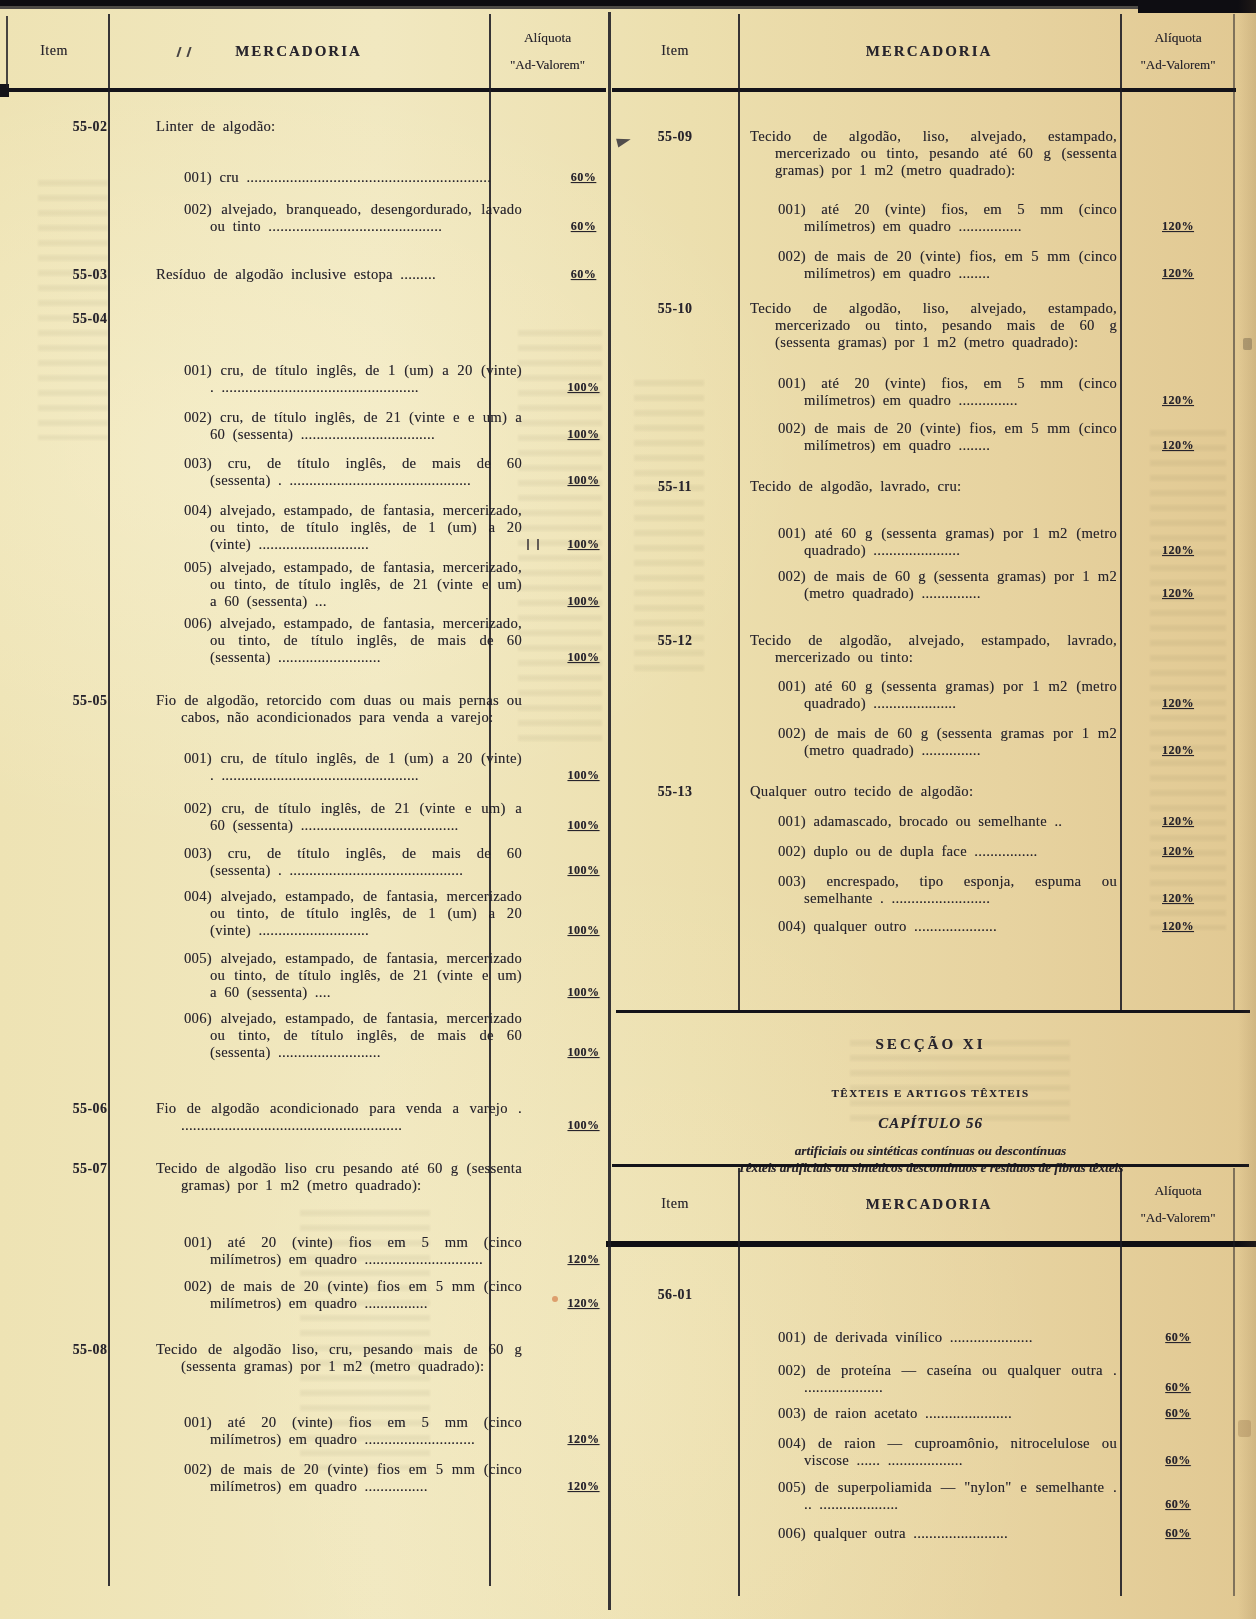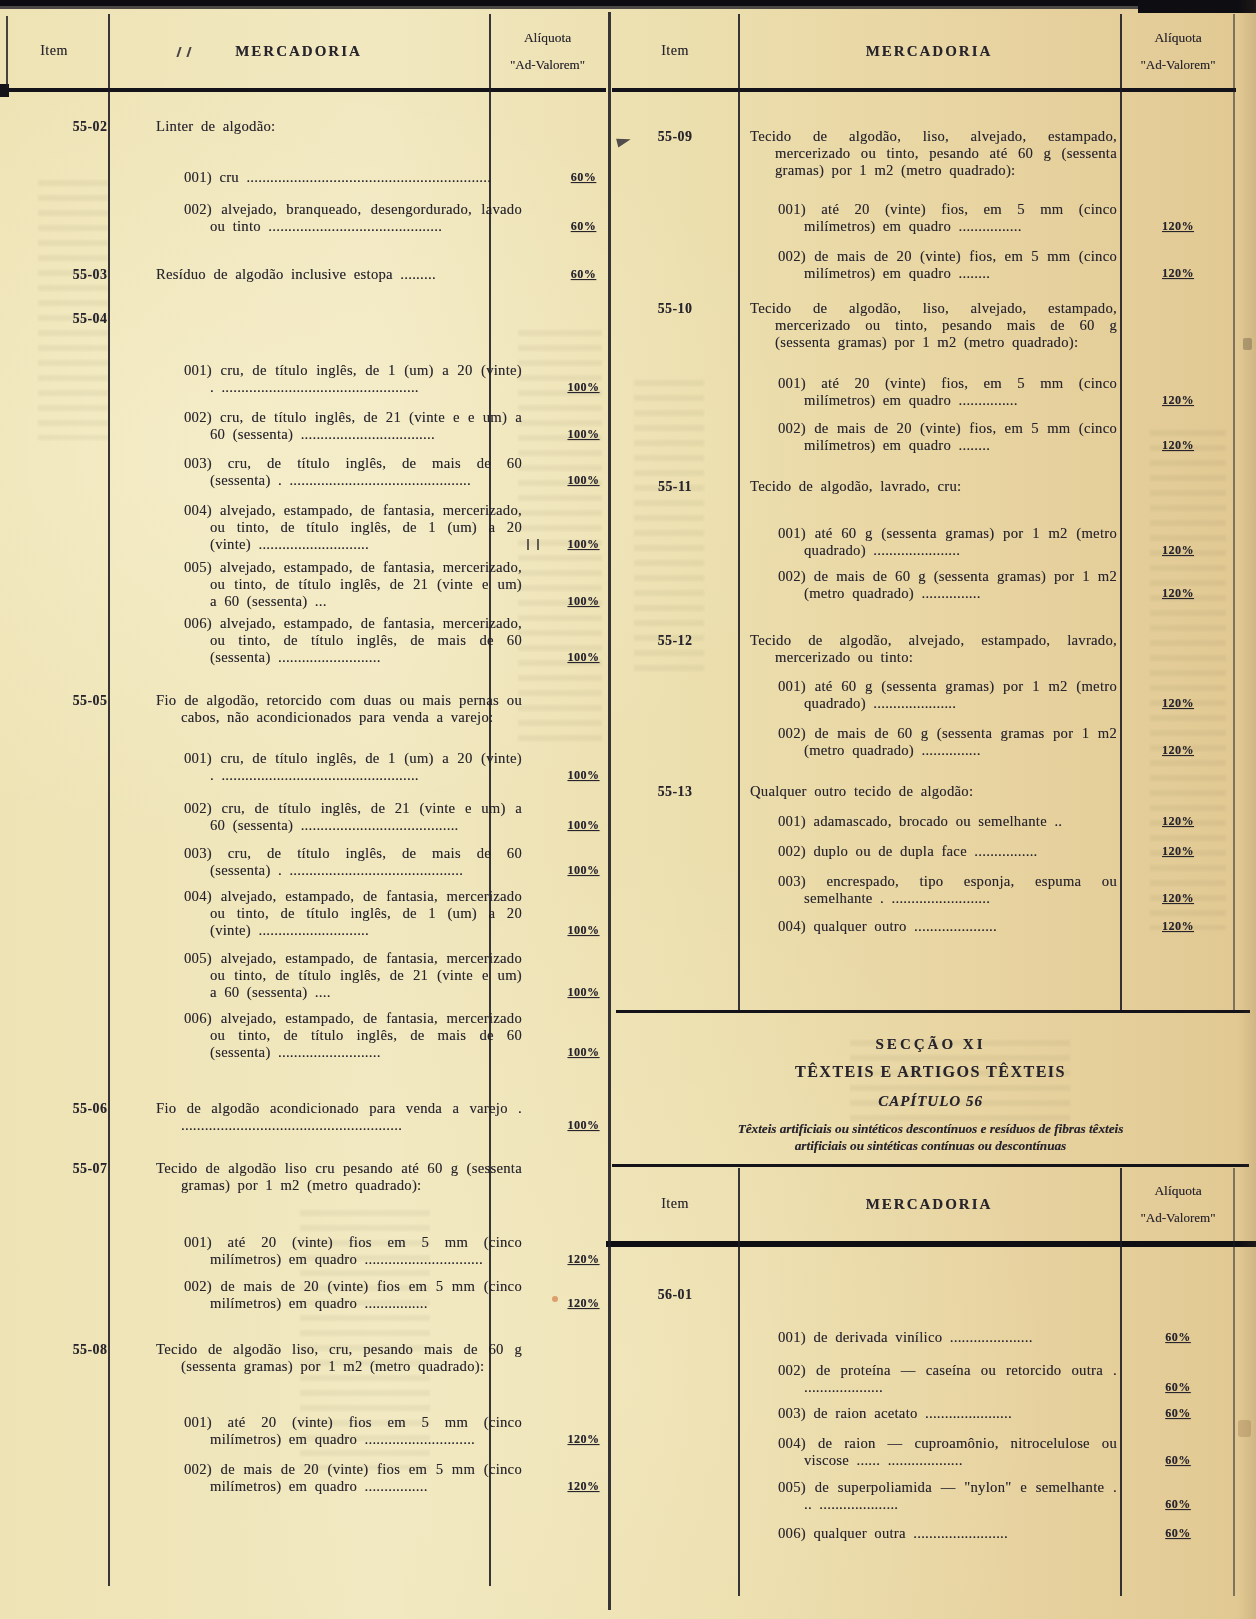--- a/index.html
+++ b/index.html
@@ -43,21 +43,21 @@
   .c2.head{padding-left:37px;text-indent:-25px;padding-right:3px;}
   .c2.subdesc{padding-left:66px;text-indent:-26px;padding-right:3px;}
   .c3{font-weight:bold;text-align:center;align-self:end;font-size:12px;letter-spacing:.5px;text-decoration:underline;}
   
   .hr{position:absolute;background:#141319;}
   .hr-mid{left:616px;top:1010px;width:634px;height:3px;}
   .hr-sec{left:612px;top:1164px;width:637px;height:3px;}
   .hr-heavy{left:606px;top:1241px;width:650px;height:6px;background:#0f0e13;}
   .secblock{position:absolute;left:612px;top:1022px;width:637px;text-align:center;line-height:17px;}
   .sec1{margin-top:14px;font-weight:bold;font-size:15px;letter-spacing:3px;}
-  .sec2{margin-top:10px;font-weight:bold;font-size:16px;letter-spacing:1.5px;}
+  .sec2{margin-top:32px;font-weight:bold;font-size:11px;letter-spacing:1.5px;}
   .sec3{margin-top:13px;font-weight:bold;font-style:italic;font-size:15px;letter-spacing:1px;}
   .sec4{margin-top:10px;font-weight:bold;font-style:italic;font-size:13.2px;line-height:17px;}
   .thead2{position:absolute;left:612px;top:1167px;width:624px;height:74px;display:grid;
     grid-template-columns:126px 382px 116px;align-items:center;}
   .bt{position:absolute;left:612px;top:1250px;width:624px;}
   
   .lcap{position:absolute;left:0;top:84px;width:9px;height:13px;background:#141319;}
   .ledge{position:absolute;left:6px;top:16px;width:2px;height:72px;background:rgba(28,26,34,.8);}
   .hmark{position:absolute;left:178px;top:47px;width:8px;height:10px;
     border-left:2px solid rgba(42,40,48,.85);border-right:2px solid rgba(42,40,48,.85);transform:skewX(-18deg);}
@@ -326,22 +326,22 @@
       </div>
     </div>
   </section>
 
   <div class="hr hr-mid"></div>
   <div class="secblock">
     <div class="sec1">SECÇÃO XI</div>
     <div class="sec2">TÊXTEIS E ARTIGOS TÊXTEIS</div>
     <div class="sec3">CAPÍTULO 56</div>
     <div class="sec4">
+      <div>artificiais ou sintéticas contínuas ou descontínuas</div>
       <div>Têxteis artificiais ou sintéticos descontínuos e resíduos de fibras têxteis</div>
-      <div>artificiais ou sintéticas contínuas ou descontínuas</div>
     </div>
   </div>
   <div class="hr hr-sec"></div>
 
   <header class="thead2">
     <div class="hc h-item">Item</div>
     <div class="hc h-merc">MERCADORIA</div>
     <div class="hc h-aliq">
       <div>Alíquota</div>
       <div class="l2">"Ad-Valorem"</div>
@@ -354,21 +354,21 @@
       <div class="c1">56-01</div>
       <div class="c3"></div>
     </div>
     <div class="row sub" style="margin-top:26px">
       <div class="c1"></div>
       <div class="c2 subdesc"><span>001)</span> <span>de derivada vinílico .....................</span></div>
       <div class="c3">60%</div>
     </div>
     <div class="row sub" style="margin-top:16px">
       <div class="c1"></div>
-      <div class="c2 subdesc"><span>002)</span> <span>de proteína — caseína ou retorcido outra . ....................</span></div>
+      <div class="c2 subdesc"><span>002)</span> <span>de proteína — caseína ou qualquer outra . ....................</span></div>
       <div class="c3">60%</div>
     </div>
     <div class="row sub" style="margin-top:9px">
       <div class="c1"></div>
       <div class="c2 subdesc"><span>003)</span> <span>de raion acetato ......................</span></div>
       <div class="c3">60%</div>
     </div>
     <div class="row sub" style="margin-top:13px">
       <div class="c1"></div>
       <div class="c2 subdesc"><span>004)</span> <span>de raion — cuproamônio, nitrocelulose ou viscose ...... ...................</span></div>

